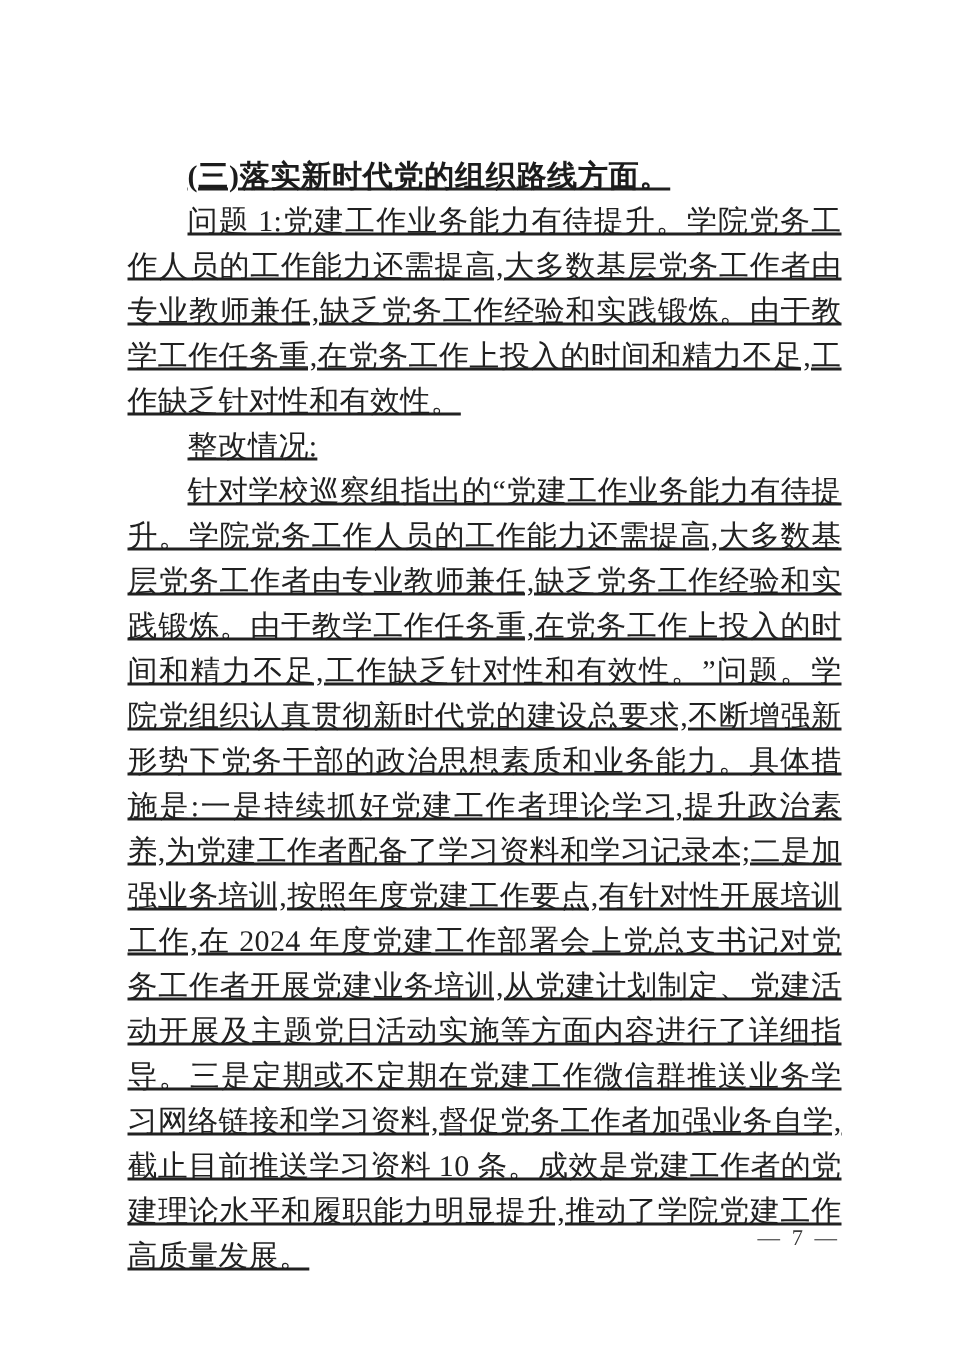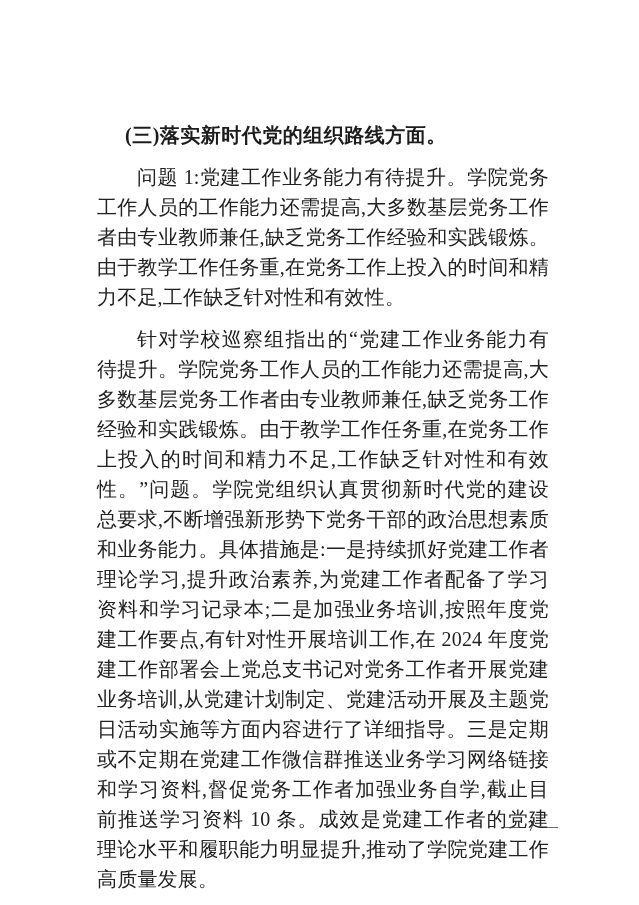--- a/index.html
+++ b/index.html
@@ -12,36 +12,37 @@
     width: 639px;
     height: 905px;
     background: #ffffff;
     font-family: "Liberation Serif", "DejaVu Serif", serif;
     color: #212121;
     overflow: hidden;
   }
   .content {
     position: absolute;
     left: 85px;
-    top: 120px;
+    top: 103px;
     width: 476px;
+    text-decoration: underline;
   }
   .section-heading {
     font-size: 20px;
     line-height: 30px;
     font-weight: bold;
     margin: 0;
     text-indent: 2em;
     letter-spacing: 0.5px;
     color: #1c1c1c;
   }
   .para {
     font-size: 20px;
     line-height: 30px;
-    margin: 12px;
+    margin: 0;
     text-indent: 2em;
     text-align: justify;
     letter-spacing: 0.2px;
     color: #212121;
   }
   .page-number {
     position: absolute;
     top: 816px;
     right: 79px;
     font-size: 15px;
@@ -51,16 +52,17 @@
     font-family: "Liberation Serif", "DejaVu Serif", serif;
   }
 </style>
 </head>
 <body>
 
 <div class="page">
   <div class="content">
     <h2 class="section-heading">(三)落实新时代党的组织路线方面。</h2>
     <p class="para">问题 1:党建工作业务能力有待提升。学院党务工作人员的工作能力还需提高,大多数基层党务工作者由专业教师兼任,缺乏党务工作经验和实践锻炼。由于教学工作任务重,在党务工作上投入的时间和精力不足,工作缺乏针对性和有效性。</p>
+    <p class="para">整改情况:</p>
     <p class="para">针对学校巡察组指出的“党建工作业务能力有待提升。学院党务工作人员的工作能力还需提高,大多数基层党务工作者由专业教师兼任,缺乏党务工作经验和实践锻炼。由于教学工作任务重,在党务工作上投入的时间和精力不足,工作缺乏针对性和有效性。”问题。学院党组织认真贯彻新时代党的建设总要求,不断增强新形势下党务干部的政治思想素质和业务能力。具体措施是:一是持续抓好党建工作者理论学习,提升政治素养,为党建工作者配备了学习资料和学习记录本;二是加强业务培训,按照年度党建工作要点,有针对性开展培训工作,在 2024 年度党建工作部署会上党总支书记对党务工作者开展党建业务培训,从党建计划制定、党建活动开展及主题党日活动实施等方面内容进行了详细指导。三是定期或不定期在党建工作微信群推送业务学习网络链接和学习资料,督促党务工作者加强业务自学,截止目前推送学习资料 10 条。成效是党建工作者的党建理论水平和履职能力明显提升,推动了学院党建工作高质量发展。</p>
   </div>
   <div class="page-number">— 7 —</div>
 </div>
 
 </body></html>

